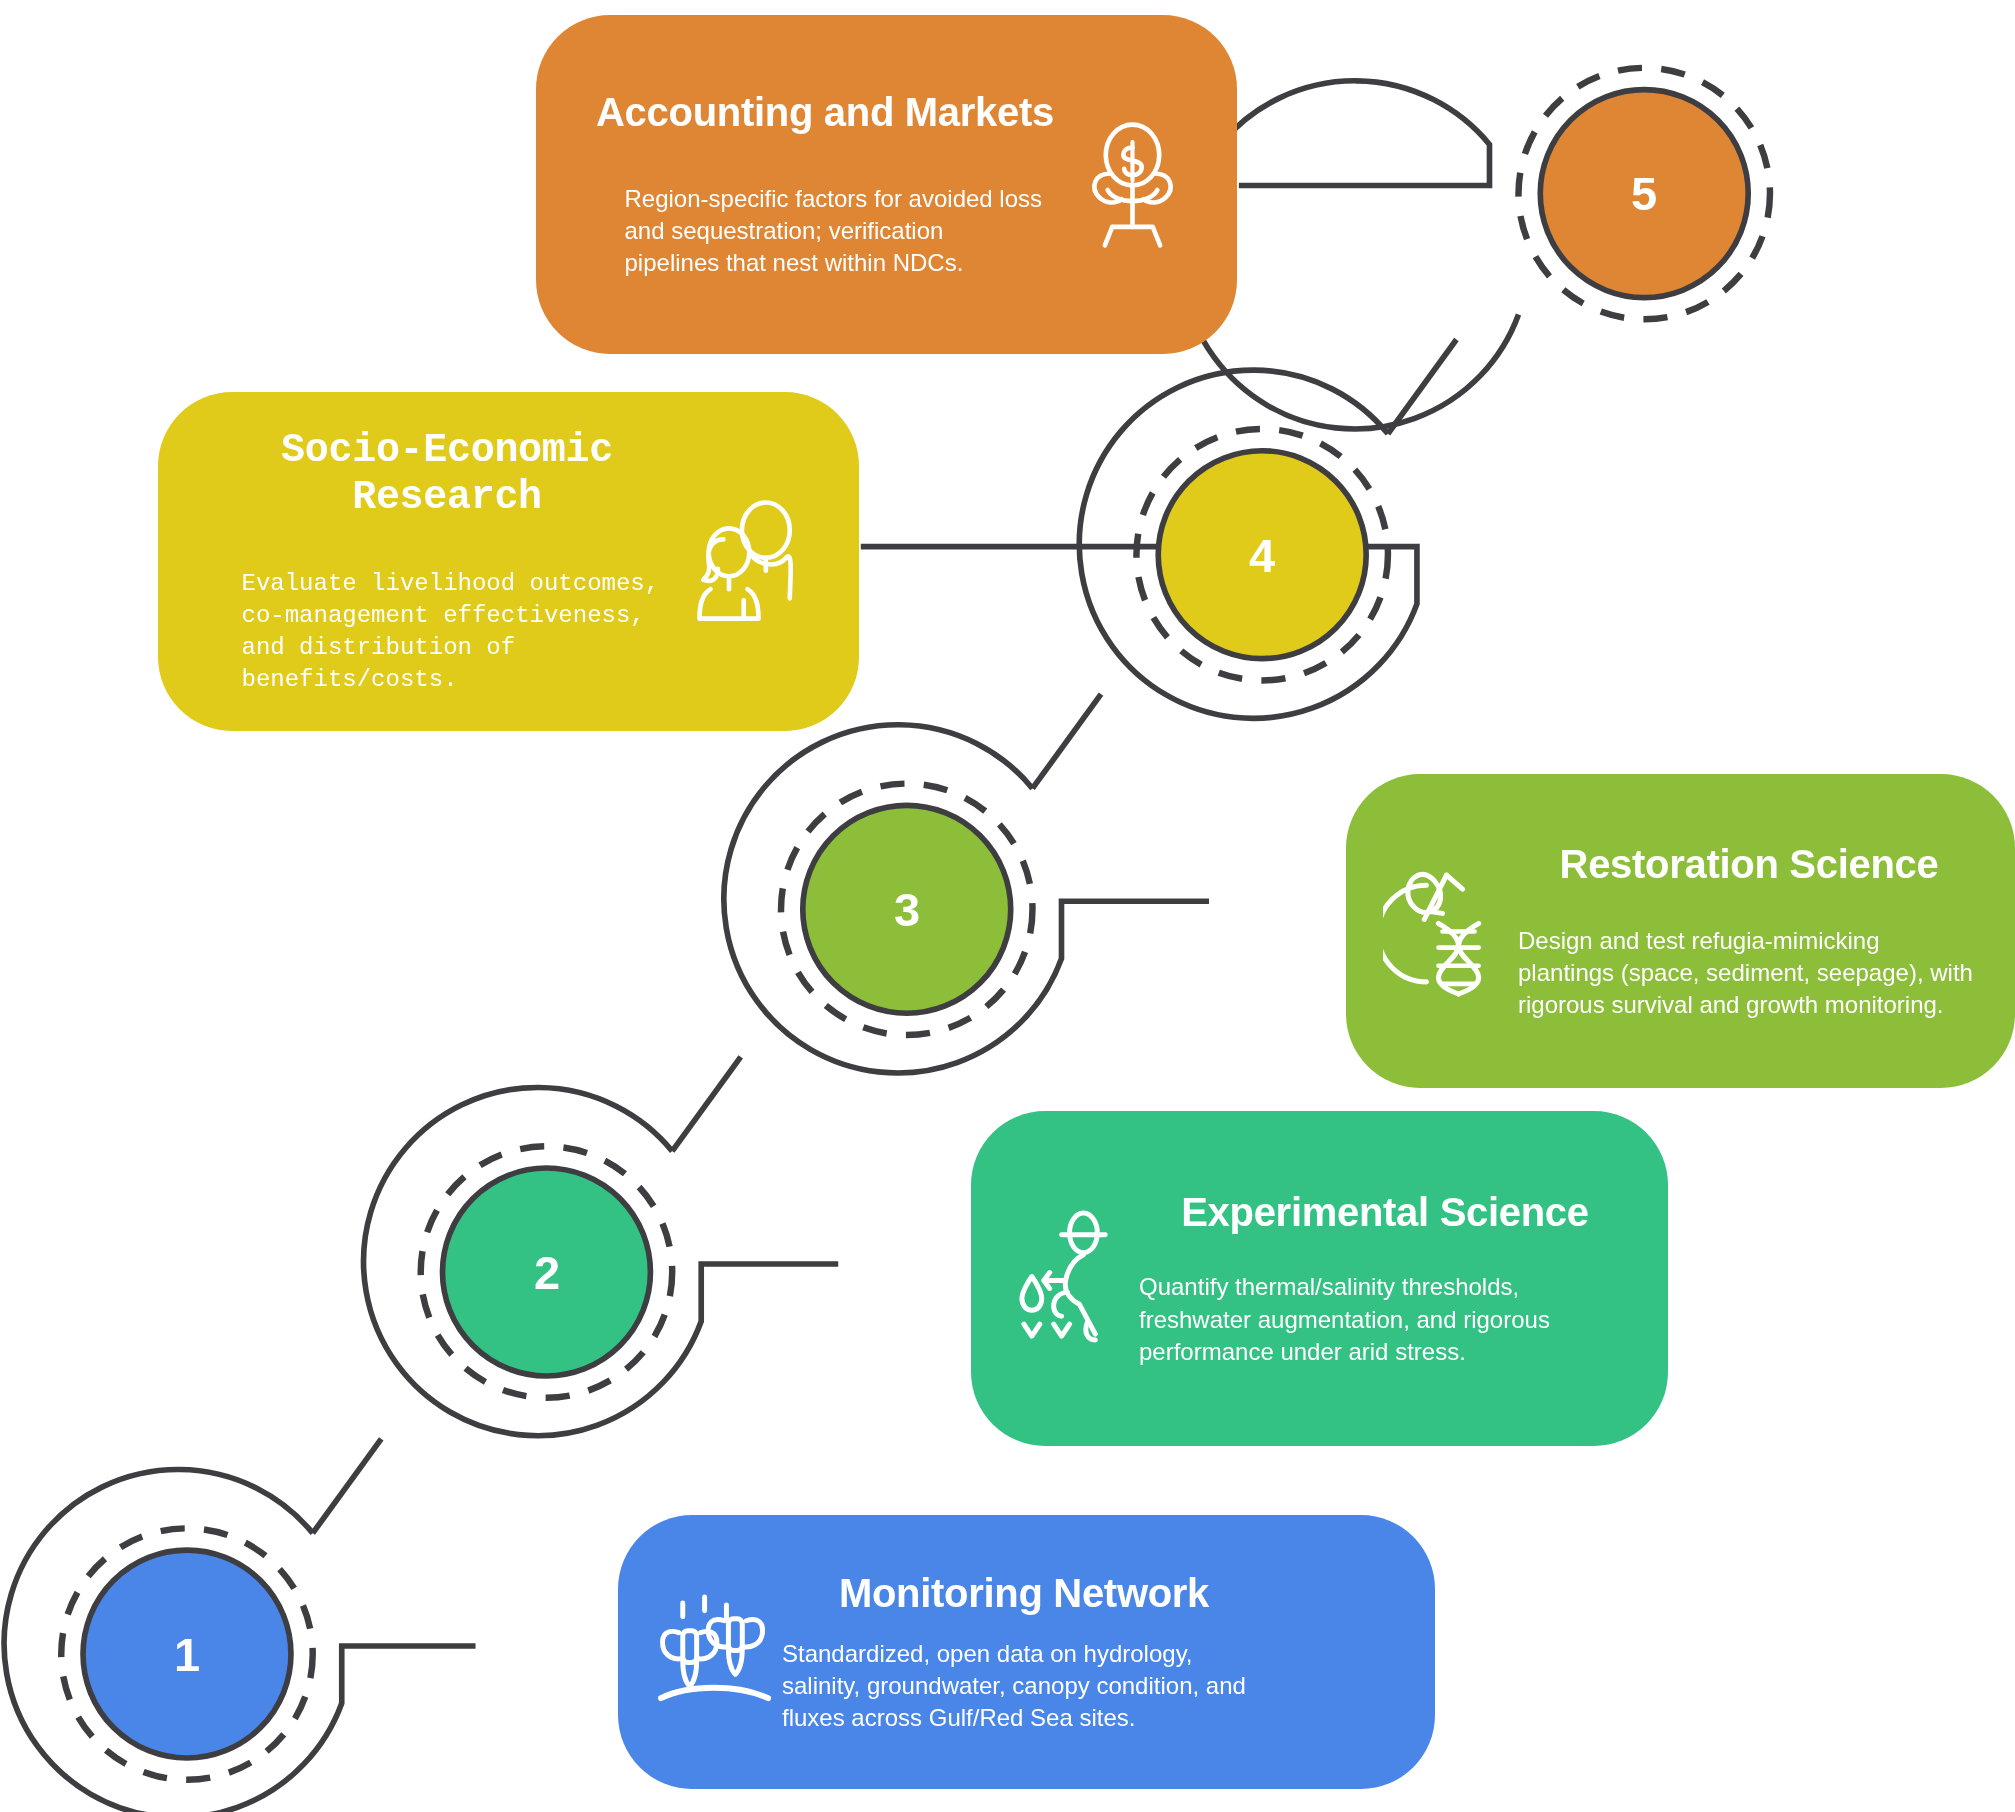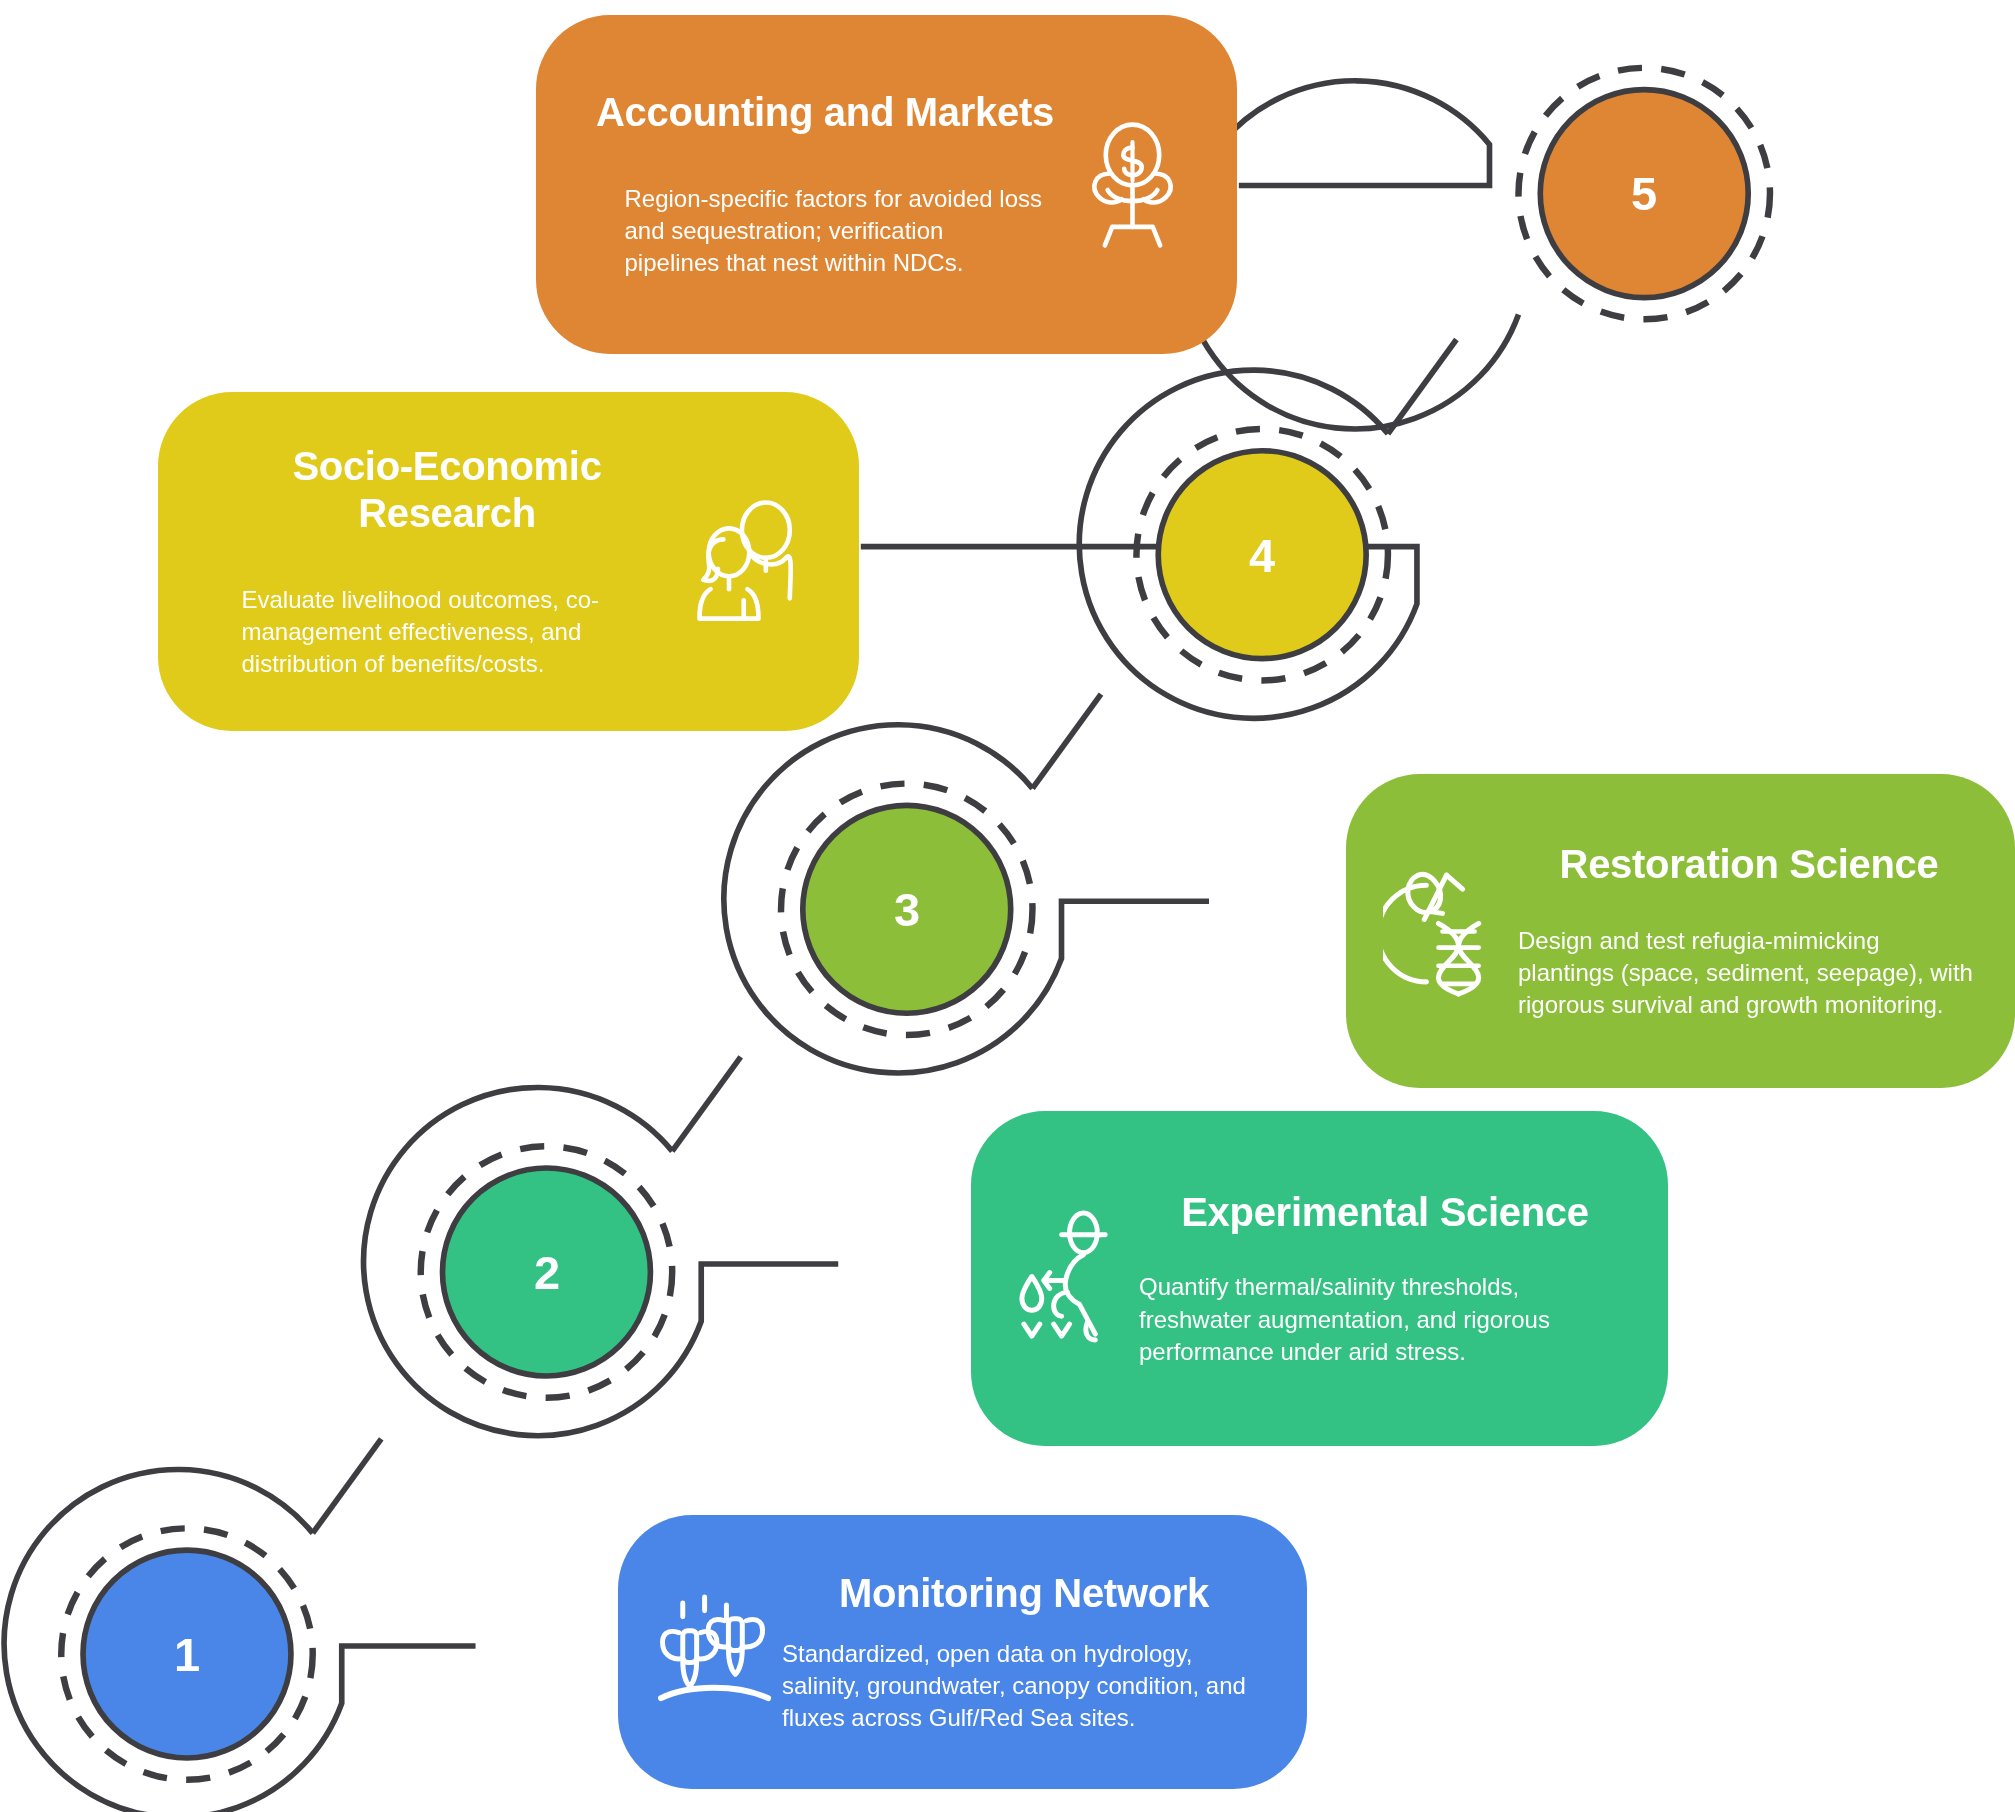--- a/index.html
+++ b/index.html
@@ -18,41 +18,41 @@
 
   
   .c5{left:536px;top:14.5px;width:701px;height:339px;padding:0 34px 0 47px;}
   .c5 .txtcol{width:484px;align-items:center;text-align:center;}
   .c5 .title{font-size:40px;margin-bottom:47px;}
   .c5 .desc{font-size:24px;width:419px;text-align:left;margin-left:18px;}
   .c5 .ico{width:121px;margin-left:4.8px;}
 
   
   .c4{left:158px;top:392px;width:701px;height:339px;padding:0 34px 0 47px;}
-  .c4 .txtcol{width:484px;align-items:center;text-align:center;}
+  .c4 .txtcol{width:484px;align-items:center;text-align:center;font-family:Liberation Mono, monospace;}
   .c4 .title{font-size:40px;margin-bottom:47px;}
   .c4 .desc{font-size:24px;width:419px;text-align:left;margin-left:8px;}
   .c4 .ico{width:121px;margin-left:-3.2px;}
 
   
   .c3{left:1346px;top:774px;width:669px;height:314px;padding:0 35px 0 35px;}
   .c3 .ico{width:137px;}
   .c3 .txtcol{width:484px;}
   .c3 .title{font-size:40px;text-align:center;margin-bottom:12px;}
   .c3 .desc{font-size:24px;margin-top:25px;}
 
   
   .c2{left:971px;top:1111px;width:697px;height:335px;padding:0 37px 0 39px;}
   .c2 .ico{width:129px;}
   .c2 .txtcol{width:492px;}
   .c2 .title{font-size:40px;text-align:center;margin-bottom:35px;}
   .c2 .desc{font-size:24px;}
 
   
-  .c1{left:618px;top:1515px;width:689px;height:274px;padding:0 32px 0 35px;}
+  .c1{left:618px;top:1515px;width:817px;height:274px;padding:0 32px 0 35px;}
   .c1 .ico{width:129px;}
   .c1 .txtcol{width:484px;}
   .c1 .title{font-size:40px;text-align:center;margin-bottom:21px;}
   .c1 .desc{font-size:24px;}
 
   .node{position:absolute;width:0;height:0;}
   .node .num{position:absolute;color:#fff;font-weight:bold;font-size:47px;
              transform:translate(-50%,-50%);left:0;top:0;}
 </style>
 </head>

